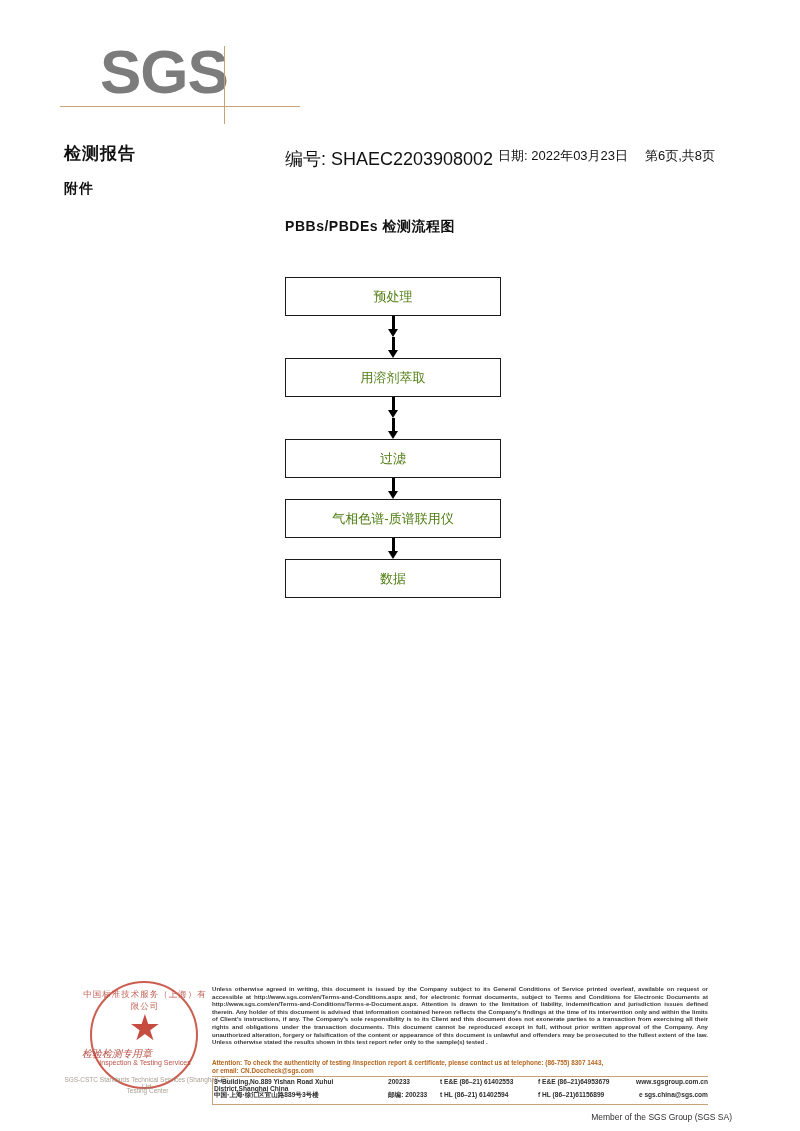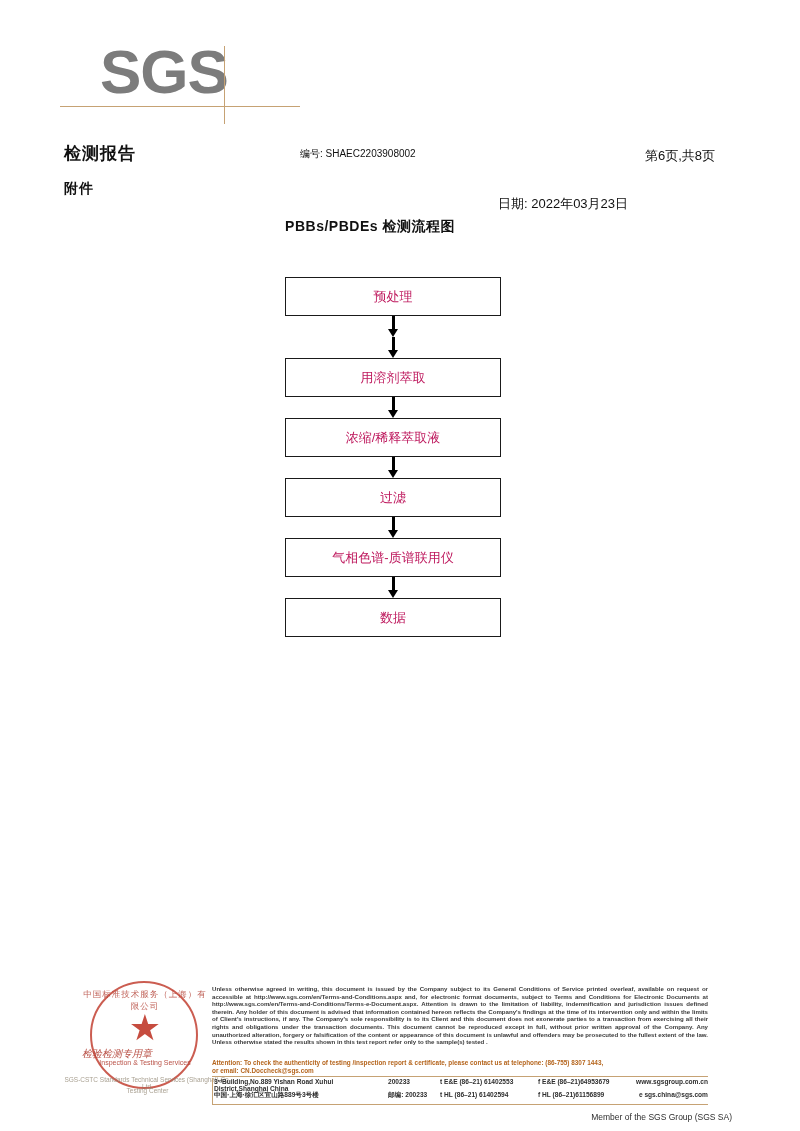--- a/index.html
+++ b/index.html
@@ -65,30 +65,29 @@
   .rep-attach {
     position: absolute;
     left: 64px;
     top: 180px;
     font-size: 14px;
     font-weight: bold;
     letter-spacing: 1px;
   }
   .rep-no {
     position: absolute;
-    left: 300px;
+    left: 285px;
     top: 147px;
-    font-size: 10px;
+    font-size: 18px;
   }
   .rep-date {
     position: absolute;
     left: 498px;
     top: 147px;
     font-size: 13px;
-    margin-top: 48px;
   }
   .rep-page {
     position: absolute;
     left: 645px;
     top: 147px;
     font-size: 13px;
   }
 
   
   .flow-title {
@@ -109,21 +108,21 @@
   }
   .flow-step {
     width: 216px;
     height: 39px;
     border: 1px solid #1a1a1a;
     background: #ffffff;
     display: flex;
     align-items: center;
     justify-content: center;
     font-size: 13px;
-    color: #be185d;
+    color: #4d7c0f;
     box-sizing: border-box;
   }
   .flow-arrow {
     position: relative;
     width: 216px;
     height: 21px;
   }
   .flow-arrow .shaft {
     position: absolute;
     left: 50%;
@@ -345,21 +344,20 @@
       <div class="shaft"></div>
       <div class="head"></div>
     </div>
 
     <div class="flow-step">用溶剂萃取</div>
     <div class="flow-arrow">
       <div class="shaft"></div>
       <div class="head"></div>
     </div>
 
-    <div class="flow-step">浓缩/稀释萃取液</div>
     <div class="flow-arrow">
       <div class="shaft"></div>
       <div class="head"></div>
     </div>
 
     <div class="flow-step">过滤</div>
     <div class="flow-arrow">
       <div class="shaft"></div>
       <div class="head"></div>
     </div>

